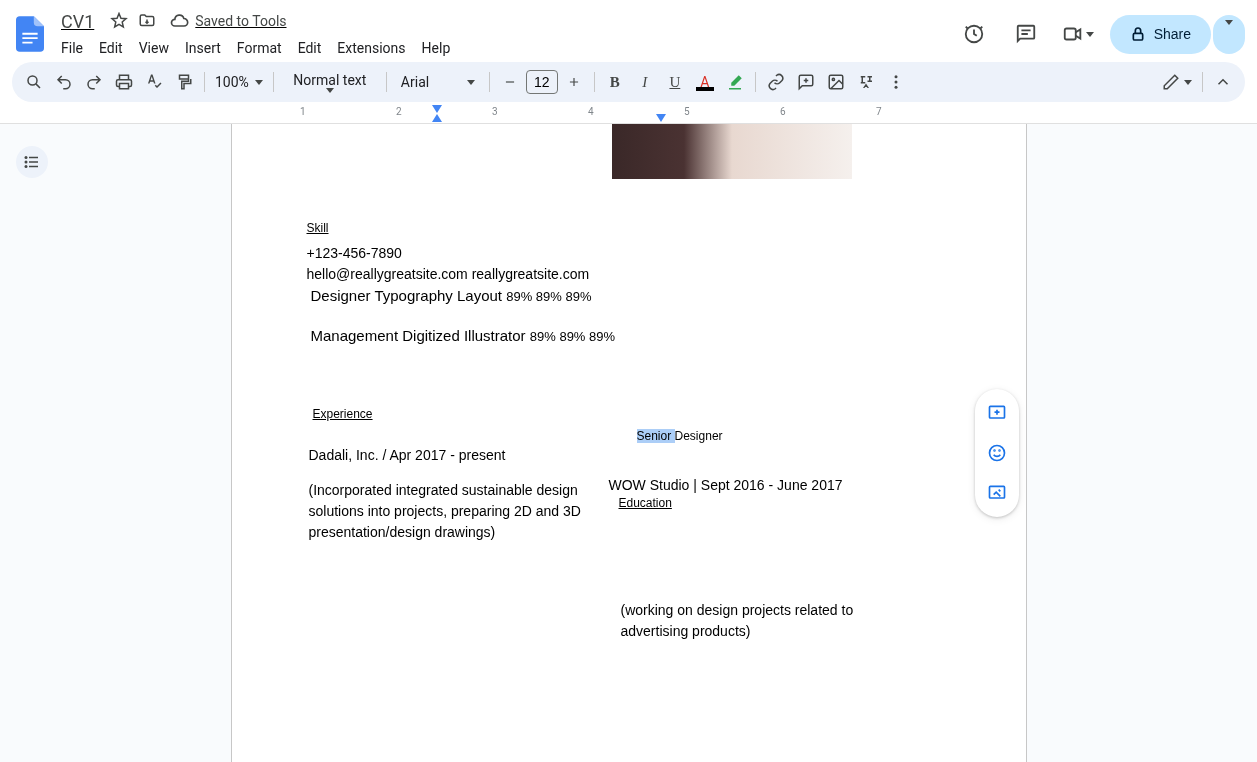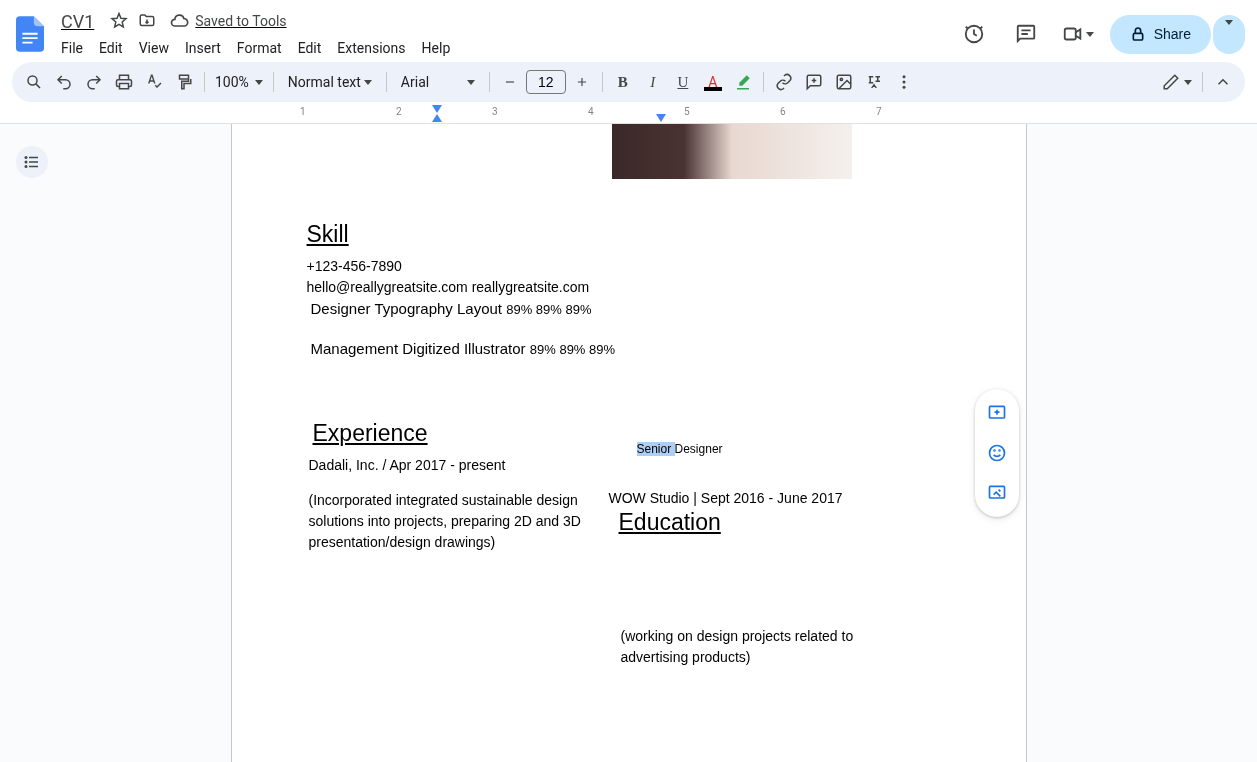--- a/index.html
+++ b/index.html
@@ -22,23 +22,23 @@
     .share-btn { background: #c2e7ff; border-radius: 40px; padding: 10px 20px; display: flex; align-items: center; gap: 8px; font-size: 14px; font-weight: 500; color: #001d35; cursor: pointer; border: none; }
     .share-dropdown { background: #c2e7ff; border-radius: 40px; padding: 10px 12px; margin-left: 1px; cursor: pointer; color: #001d35; }
     .share-container { display: flex; gap: 1px; }
     
     
     .toolbar-wrap { padding: 2px 12px 2px 12px; }
     .toolbar { background: #edf2fa; border-radius: 24px; padding: 2px 8px; display: flex; align-items: center; height: 40px; gap: 2px; }
     .toolbar-btn { min-width: 28px; height: 28px; border-radius: 4px; display: flex; align-items: center; justify-content: center; cursor: pointer; color: #444746; padding: 0 4px; }
     .toolbar-sep { width: 1px; height: 20px; background: #c7c7c7; margin: 0 4px; }
     .zoom-select { font-size: 14px; color: #202124; display: flex; align-items: center; gap: 6px; padding: 0 4px; cursor: pointer; }
-    .style-select { font-size: 14px; color: #202124; min-width: 100px; display: flex; align-items: center; justify-content: space-between; padding: 0 8px; cursor: pointer; }
+    .style-select { font-size: 14px; color: #202124; min-width: 100px; display: flex; align-items: center; justify-content: space-between; padding: 0 8px; cursor: pointer; flex-direction: column; }
     .font-select { font-size: 14px; color: #202124; min-width: 90px; display: flex; align-items: center; justify-content: space-between; padding: 0 8px; cursor: pointer; }
-    .font-size-box { border: 1px solid #747775; border-radius: 4px; width: 40px; height: 24px; text-align: center; font-size: 14px; background: transparent; }
+    .font-size-box { border: 1px solid #747775; border-radius: 4px; width: 32px; height: 24px; text-align: center; font-size: 14px; background: transparent; }
     .text-color-btn { display: flex; flex-direction: column; align-items: center; }
     .text-color-underline { width: 18px; height: 4px; background: #000; margin-top: -3px; }
     .toolbar-spacer { flex: 1; }
     .editing-mode { display: flex; align-items: center; gap: 4px; padding: 0 4px; cursor: pointer; }
     
     
     .ruler-area { height: 18px; position: relative; border-bottom: 1px solid #e0e0e0; margin-top: 2px; }
     .ruler { position: absolute; left: 204px; width: 796px; height: 15px; font-size: 10px; color: #80868b; }
     .ruler-tick { position: absolute; top: 0; }
     .ruler-num { font-size: 10px; color: #80868b; }
@@ -46,21 +46,21 @@
     .ruler-marker-down { border-left: 5px solid transparent; border-right: 5px solid transparent; border-top: 8px solid #4285f4; }
     .ruler-marker-up { border-left: 5px solid transparent; border-right: 5px solid transparent; border-bottom: 8px solid #4285f4; }
     
     
     .canvas-area { background: #f9fbfd; height: calc(100vh - 120px); overflow: auto; position: relative; display: flex; justify-content: center; }
     .page { background: #fff; width: 796px; min-height: 800px; border: 1px solid #c7c7c7; margin-top: -1px; position: relative; }
     
     
     .doc-content { font-family: Arial, sans-serif; color: #000; }
     .photo-placeholder { width: 240px; height: 55px; margin: 0 auto; overflow: hidden; position: relative; background: linear-gradient(90deg, #3a2828 0%, #4a3232 30%, #e8d8d0 50%, #f5f0ed 100%); }
-    .section-heading { font-size: 23px; text-decoration: underline; margin-bottom: 4px; }
+    .section-heading { font-size: 12px; text-decoration: underline; margin-bottom: 4px; }
     .body-text { font-size: 14px; line-height: 1.5; }
     .skills-text { font-size: 15px; }
     .skills-pct { font-size: 13px; }
     .selection { background: #accef7; }
     
     
     .outline-btn { position: absolute; left: 16px; top: 22px; width: 32px; height: 32px; border-radius: 50%; background: #edf2fa; display: flex; align-items: center; justify-content: center; cursor: pointer; }
     
     
     .floating-actions { position: absolute; right: 7px; top: 265px; background: #fff; border-radius: 24px; box-shadow: 0 1px 3px rgba(0,0,0,0.2), 0 2px 8px rgba(0,0,0,0.08); padding: 6px 4px; display: flex; flex-direction: column; gap: 4px; }
@@ -310,21 +310,21 @@
         <div style="margin-top:2px;margin-left:4px">
           <span class="skills-text">Designer Typography Layout </span><span class="skills-pct">89% 89% 89%</span>
         </div>
         <div style="margin-top:22px;margin-left:4px">
           <span class="skills-text">Management Digitized Illustrator </span><span class="skills-pct">89% 89% 89%</span>
         </div>
 
         <div style="display:flex;margin-top:62px;gap:20px">
           <div style="flex:0 0 310px">
             <div class="section-heading" style="margin-left:6px">Experience</div>
-            <div class="body-text" style="margin-top:8px;margin-left:2px">Dadali, Inc. / Apr 2017 - present</div>
+            <div class="body-text" style="margin-top:24px;margin-left:2px">Dadali, Inc. / Apr 2017 - present</div>
             <div class="body-text" style="margin-top:14px;margin-left:2px;max-width:290px">(Incorporated integrated sustainable design solutions into projects, preparing 2D and 3D presentation/design drawings)</div>
           </div>
           <div style="flex:1">
             <div class="body-text" style="margin-top:20px;font-size:12px">
               <span class="selection">Senior </span><span>Designer</span>
             </div>
             <div class="body-text" style="margin-top:30px;margin-left:-28px">WOW Studio | Sept 2016 - June 2017</div>
             <div class="section-heading" style="margin-top:0px;margin-left:-18px">Education</div>
             <div class="body-text" style="margin-top:90px;margin-left:-16px;max-width:260px">(working on design projects related to advertising products)</div>
           </div>

